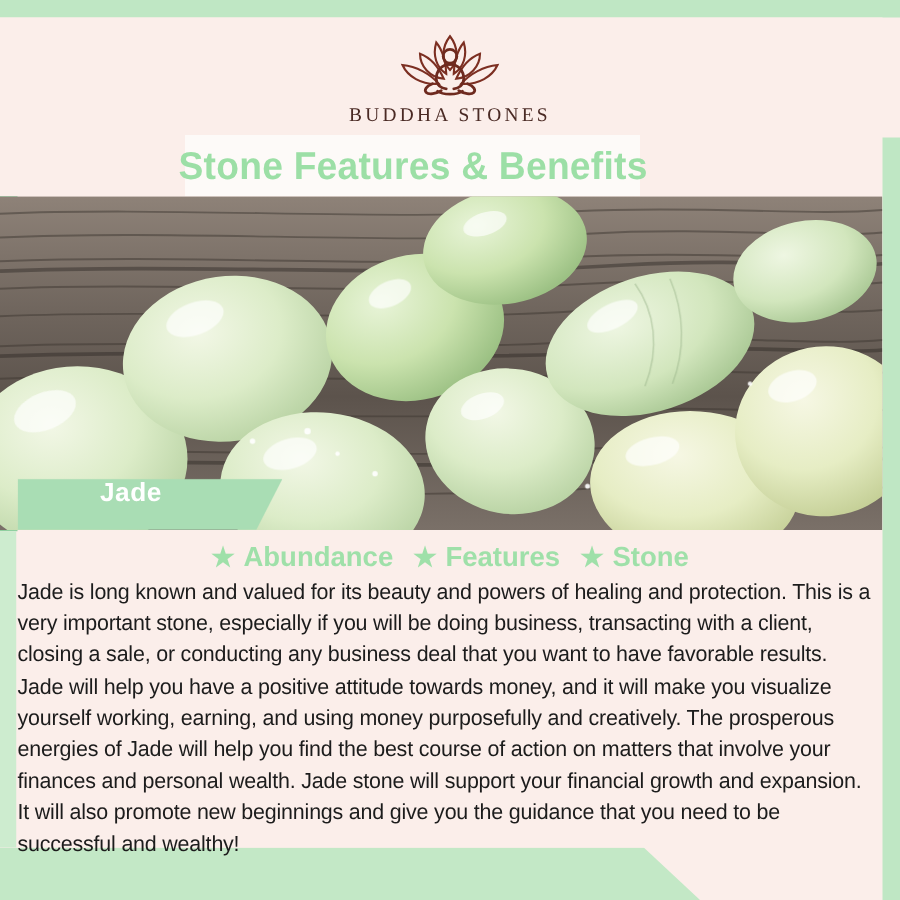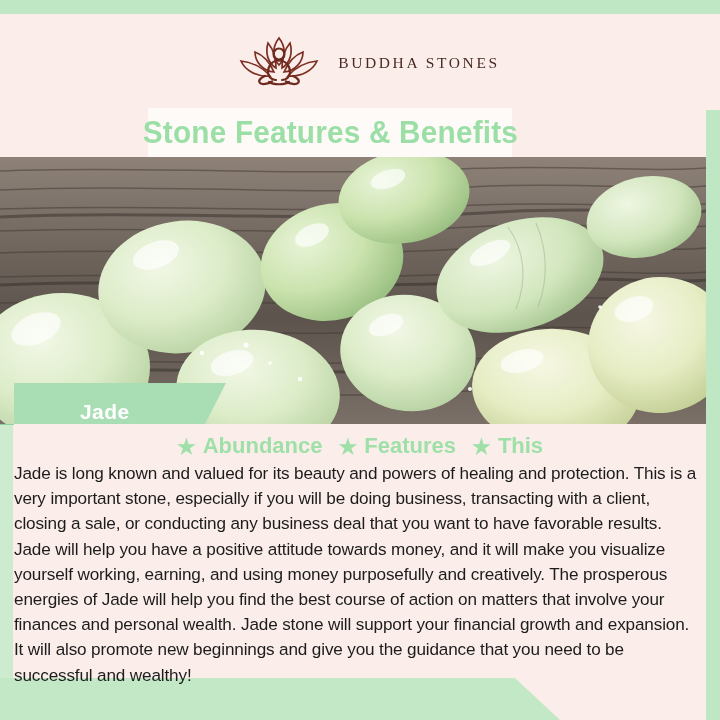--- a/index.html
+++ b/index.html
@@ -31,21 +31,21 @@
   .band-bottom{
     position:absolute; left:0; bottom:0; width:560px; height:42px;
     background:#c3e8c6;
     clip-path: polygon(0 0, 515px 0, 560px 42px, 0 42px);
   }
 
   
   .header{
     position:absolute; left:0; top:14px; width:720px; height:96px;
     background:#fbeeea;
-    display:flex; flex-direction:row;
+    display:flex; flex-direction:column;
     align-items:center; justify-content:center;
   }
   .logo-mark{ width:118px; height:60px; display:block; }
   .logo-text{
     font-family:"Liberation Serif", serif;
     font-size:15.5px; letter-spacing:2.6px;
     color:#4a2a24; margin-top:1px; white-space:nowrap;
   }
 
   
@@ -69,21 +69,21 @@
     overflow:hidden;
   }
   .photo svg{ display:block; width:706px; height:267px; }
 
   
   .jade-tag{
     position:absolute; left:14px; top:383px;
     width:212px; height:41px;
     background:#a9ddb4;
     clip-path: polygon(0 0, 212px 0, 191px 41px, 0 41px);
-    display:flex; align-items:flex-end;
+    display:flex; align-items:flex-start;
   }
   .jade-tag span{
     color:#ffffff; font-size:21px; font-weight:bold;
     letter-spacing:.4px; margin-left:66px;
   }
 
   
   .benefits{
     position:absolute; left:0; top:431px; width:720px; height:30px;
     display:flex; align-items:center; justify-content:center; gap:0;
@@ -241,17 +241,17 @@
   <div class="benefit">
     <span class="star">★</span>
     <span>Abundance</span>
   </div>
   <div class="benefit">
     <span class="star">★</span>
     <span>Features</span>
   </div>
   <div class="benefit">
     <span class="star">★</span>
-    <span>This</span>
+    <span>Stone</span>
   </div>
 </div>
 
 <p class="body-copy">Jade is long known and valued for its beauty and powers of healing and protection. This is a very important stone, especially if you will be doing business, transacting with a client, closing a sale, or conducting any business deal that you want to have favorable results. Jade will help you have a positive attitude towards money, and it will make you visualize yourself working, earning, and using money purposefully and creatively. The prosperous energies of Jade will help you find the best course of action on matters that involve your finances and personal wealth. Jade stone will support your financial growth and expansion. It will also promote new beginnings and give you the guidance that you need to be successful and wealthy!</p>
 
 </body></html>

